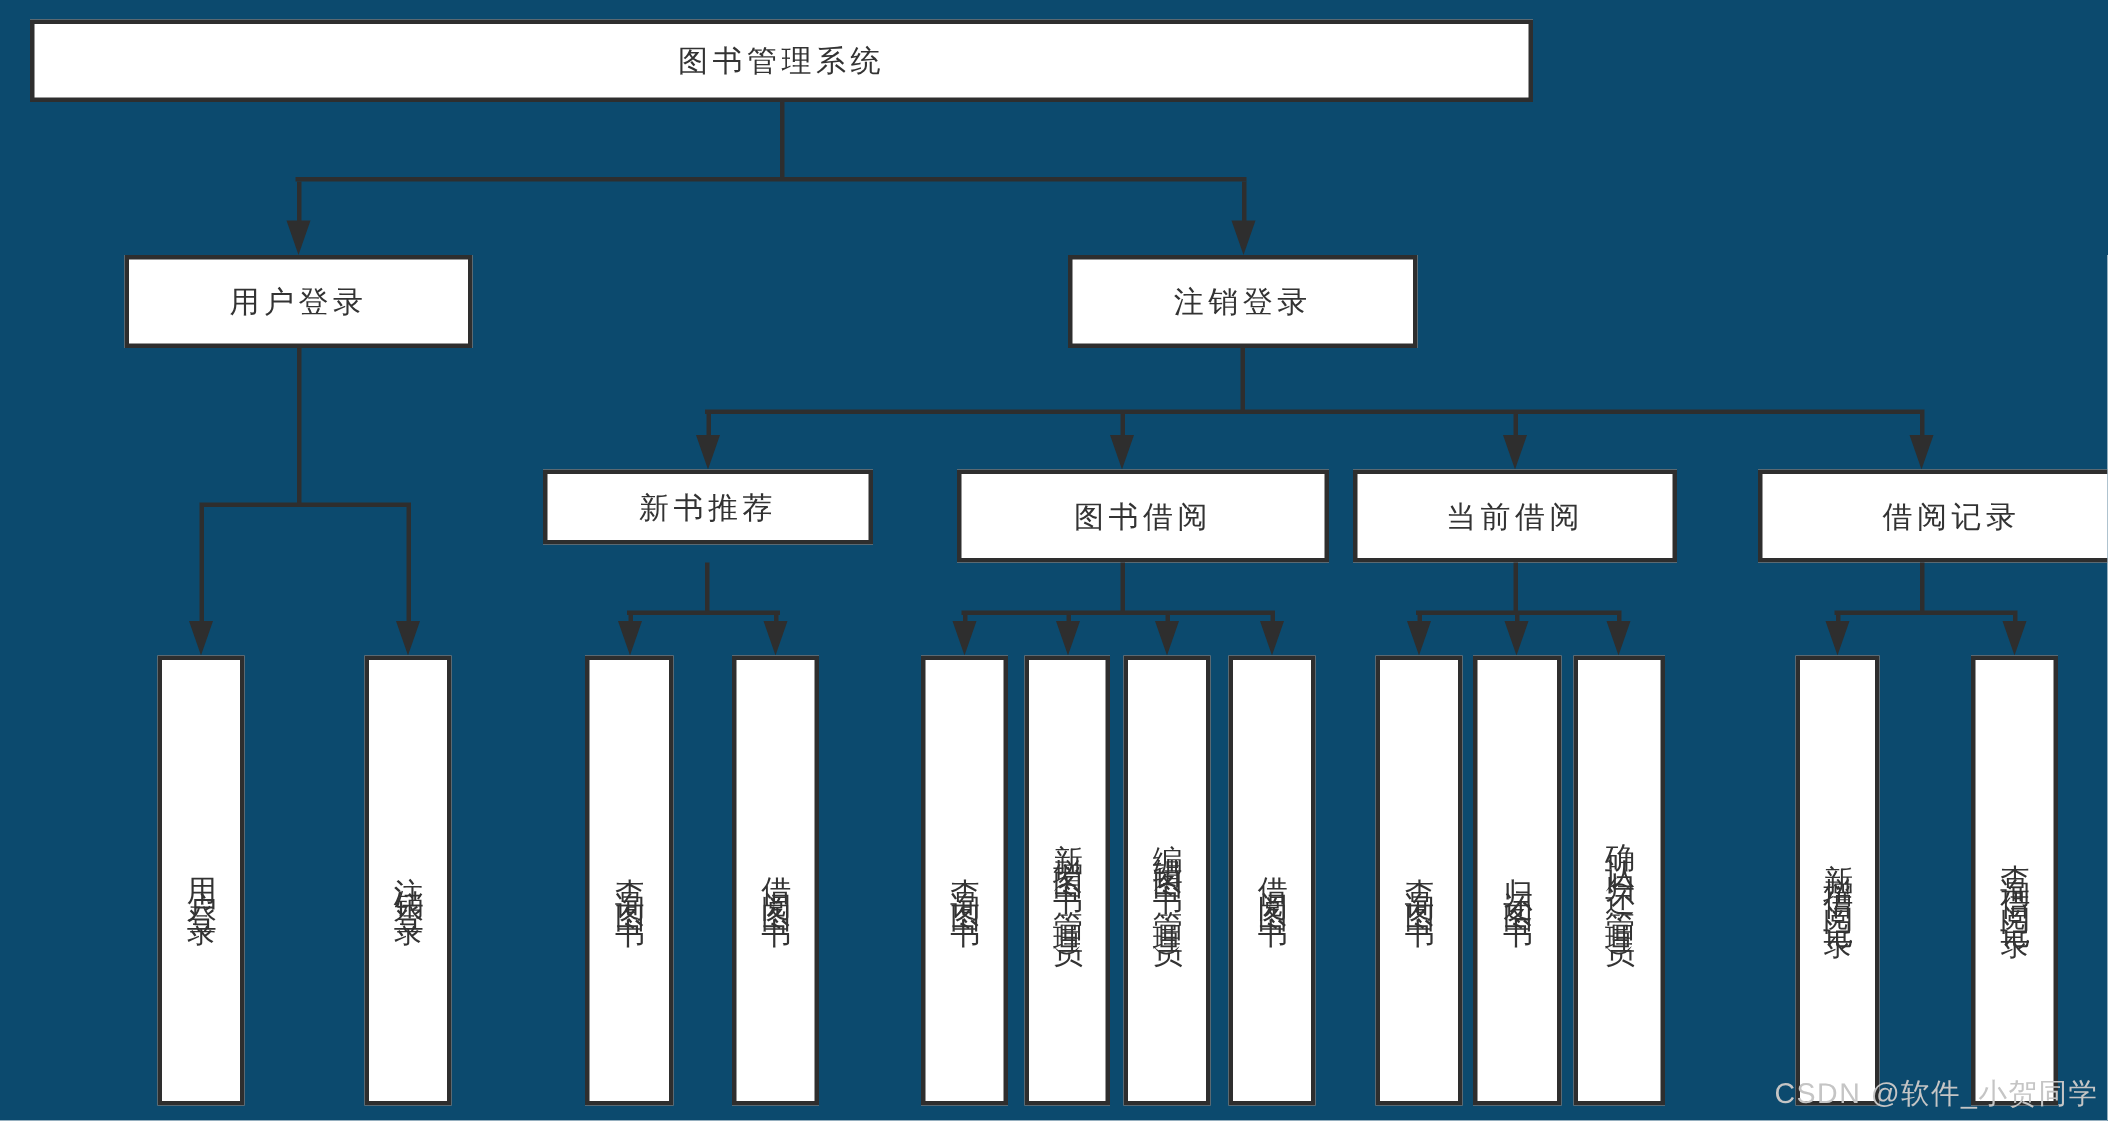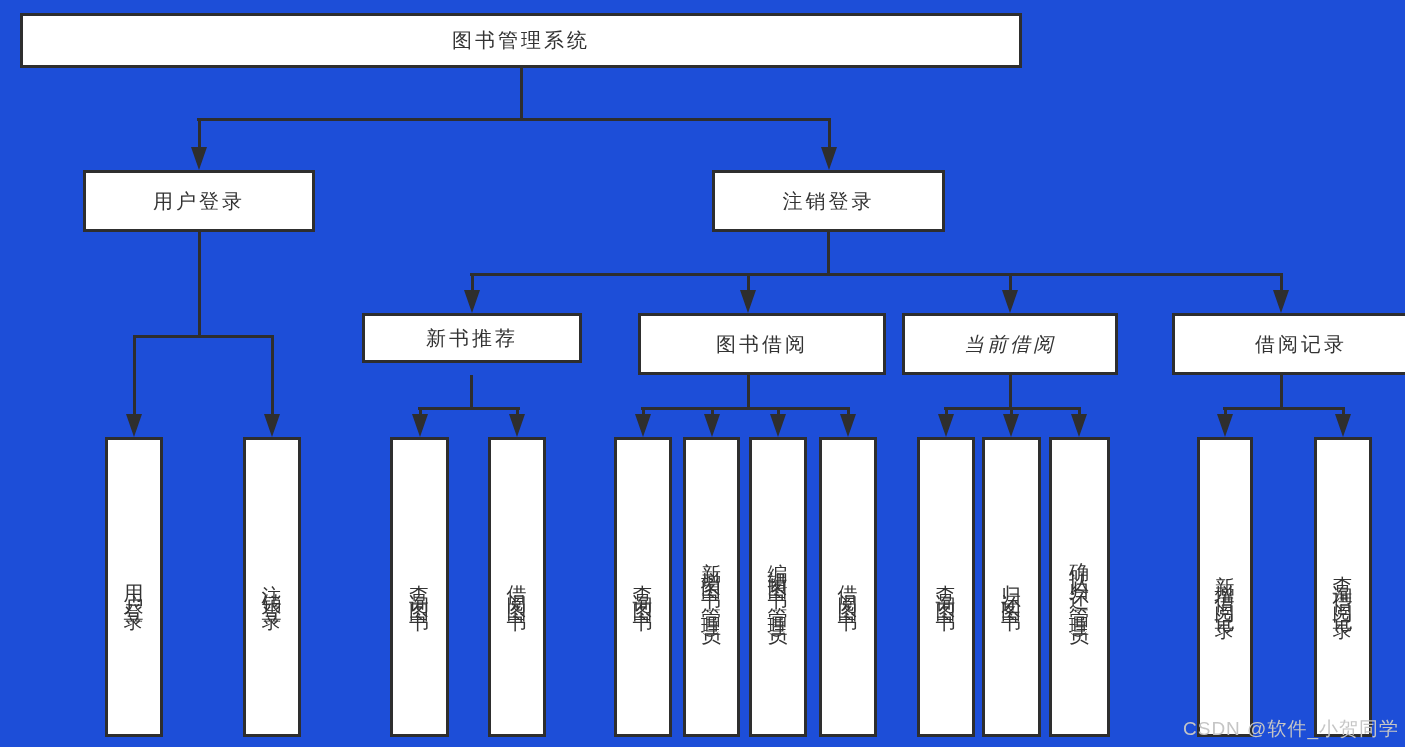--- a/index.html
+++ b/index.html
@@ -2,21 +2,21 @@
 <html style="--line: #2e2e2e; --text: #333333; --wm: #c5c5c5;"><head>
 <meta charset="utf-8">
 <style>
   :root{
     --line:#2e2e2e;
     --text:#333333;
     --wm:#c5c5c5;
   }
   html,body{margin:0;padding:0;background:#ffffff;}
   #canvas{
-    position:relative;width:1405px;height:747px;background:#1d4ed8;overflow:hidden;
+    position:relative;width:1405px;height:747px;background:#0c4a6e;overflow:hidden;
     font-family:"Liberation Sans","DejaVu Sans",sans-serif;
   }
   .box{
     position:absolute;box-sizing:border-box;border:3px solid var(--line);background:#fff;
     display:flex;align-items:center;justify-content:center;
     font-size:20px;letter-spacing:3px;color:var(--text);white-space:nowrap;
   }
   .vbox{
     position:absolute;top:437px;height:300px;box-sizing:border-box;border:3px solid var(--line);background:#fff;
     display:flex;align-items:center;justify-content:center;
@@ -57,21 +57,21 @@
   <div class="ah" style="left:464px;top:290px;"></div>
   <div class="ln" style="left:747px;top:276px;width:3px;height:17px;"></div>
   <div class="ah" style="left:740px;top:290px;"></div>
   <div class="ln" style="left:1009px;top:276px;width:3px;height:17px;"></div>
   <div class="ah" style="left:1002px;top:290px;"></div>
   <div class="ln" style="left:1280px;top:276px;width:3px;height:17px;"></div>
   <div class="ah" style="left:1273px;top:290px;"></div>
 
   <div class="box" style="left:362px;top:313px;width:220px;height:50px;">新书推荐</div>
   <div class="box" style="left:638px;top:313px;width:248px;height:62px;">图书借阅</div>
-  <div class="box" style="left:902px;top:313px;width:216px;height:62px;font-style:italic;">当前借阅</div>
+  <div class="box" style="left:902px;top:313px;width:216px;height:62px;">当前借阅</div>
   <div class="box" style="left:1172px;top:313px;width:258px;height:62px;">借阅记录</div>
 
   <div class="ln" style="left:470px;top:375px;width:3px;height:34px;"></div>
   <div class="ln" style="left:418px;top:407px;width:102px;height:3px;"></div>
   <div class="ln" style="left:419px;top:410px;width:3px;height:7px;"></div>
   <div class="ah" style="left:412px;top:414px;"></div>
   <div class="ln" style="left:516px;top:410px;width:3px;height:7px;"></div>
   <div class="ah" style="left:509px;top:414px;"></div>
 
   <div class="ln" style="left:747px;top:375px;width:3px;height:34px;"></div>

